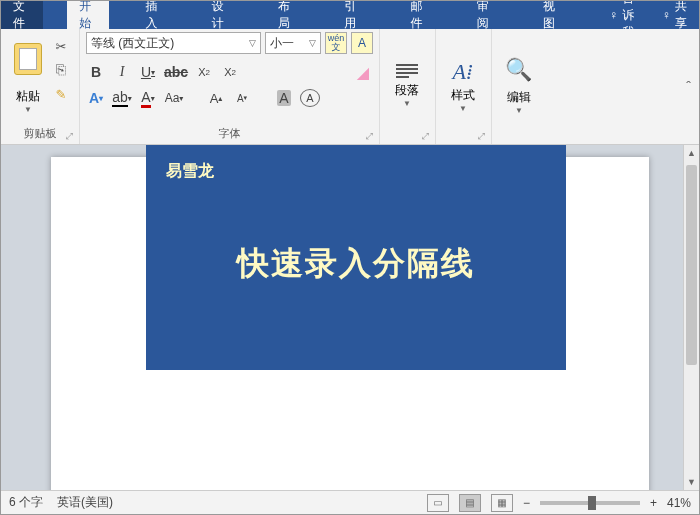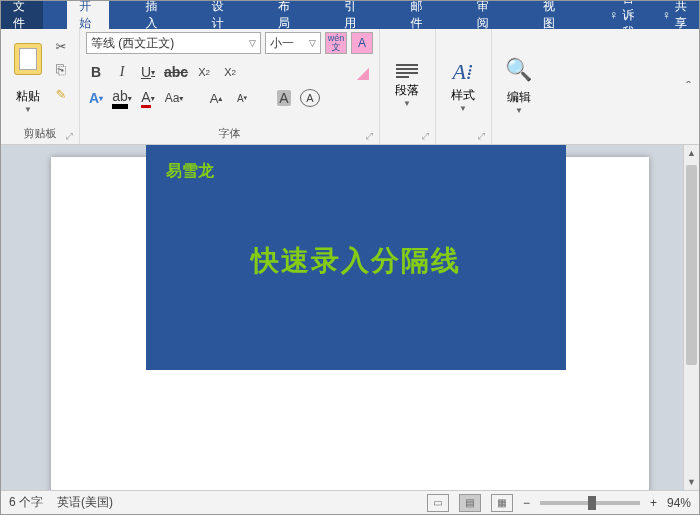--- a/index.html
+++ b/index.html
@@ -20,44 +20,44 @@
 .paste-ico { width: 28px; height: 32px; background: #f8d775; border: 1px solid #c9a838; border-radius: 3px; position: relative; }
 .paste-ico::before { content: ""; position: absolute; top: 4px; left: 4px; right: 4px; bottom: 4px; background: #fff; border: 1px solid #aaa; }
 .col-sm { display: flex; flex-direction: column; gap: 4px; padding: 4px 2px; }
 .mini { width: 20px; height: 20px; display: flex; align-items: center; justify-content: center; color: #555; cursor: pointer; font-size: 13px; }
 .font-area { width: 300px; }
 .font-row1 { display: flex; gap: 4px; margin-bottom: 5px; }
 .combo { background: #fff; border: 1px solid #aaa; height: 22px; display: flex; align-items: center; padding: 0 4px; font-size: 12px; color: #333; cursor: pointer; justify-content: space-between; }
 .combo .arr { font-size: 9px; color: #666; }
 .font-combo { flex: 1; }
 .size-combo { width: 56px; }
-.box-btn { width: 22px; height: 22px; border: 1px solid #aaa; background: #f9a8d4; display: flex; align-items: center; justify-content: center; cursor: pointer; font-size: 12px; }
+.box-btn { width: 22px; height: 22px; border: 1px solid #aaa; background: #fef9c3; display: flex; align-items: center; justify-content: center; cursor: pointer; font-size: 12px; }
 .font-row2, .font-row3 { display: flex; gap: 6px; align-items: center; height: 26px; }
 .fmt { min-width: 20px; height: 22px; display: flex; align-items: center; justify-content: center; cursor: pointer; color: #444; font-size: 14px; }
 .fmt.b { font-weight: bold; }
 .fmt.i { font-style: italic; font-family: serif; }
 .fmt.u { text-decoration: underline; }
 .fmt.s { text-decoration: line-through; font-weight: bold; }
 .fmt.sub { font-size: 11px; }
 .fmt small { font-size: 8px; vertical-align: sub; }
 .fmt sup { font-size: 8px; }
 .eraser { color: #f49ac1; font-size: 16px; }
-.hl { border-bottom: 5px solid #000000; padding-bottom: 0; }
+.hl { border-bottom: 2px solid #000000; padding-bottom: 0; }
 .fc { border-bottom: 3px solid #cc0000; }
 .Aa { font-size: 12px; }
 .grow { font-size: 13px; }
 .shrink { font-size: 10px; }
 .charsh { background: #bbb; padding: 0 2px; border-radius: 2px; }
 .ribbon-right { margin-left: auto; display: flex; align-items: center; padding-right: 8px; }
 .collapse { font-size: 14px; color: #666; cursor: pointer; }
 .doc-area { flex: 1; background: #d0d6dd; position: relative; overflow: hidden; }
 .page { position: absolute; left: 50px; right: 50px; top: 12px; bottom: -20px; background: #fff; box-shadow: 0 0 6px rgba(0,0,0,0.3); }
-.overlay { position: absolute; left: 145px; top: 0; width: 420px; height: 225px; background: #2b579a; color: #84cc16; padding: 16px 20px; }
+.overlay { position: absolute; left: 145px; top: 0; width: 420px; height: 225px; background: #2b579a; color: #fef9c3; padding: 16px 20px; }
 .overlay .brand { font-size: 16px; font-weight: bold; }
-.overlay .title { font-size: 28px; font-weight: bold; text-align: center; margin-top: 60px; letter-spacing: 2px; }
+.overlay .title { font-size: 32px; font-weight: bold; text-align: center; margin-top: 60px; letter-spacing: 2px; }
 .vscroll { position: absolute; right: 0; top: 0; bottom: 0; width: 16px; background: #eee; border-left: 1px solid #ccc; }
 .vthumb { position: absolute; left: 2px; right: 2px; top: 20px; height: 200px; background: #c4c4c4; border-radius: 2px; }
 .varrow { position: absolute; left: 0; right: 0; height: 16px; display: flex; align-items: center; justify-content: center; font-size: 9px; color: #666; }
 .statusbar { height: 24px; background: #f3f3f3; border-top: 1px solid #ccc; display: flex; align-items: center; padding: 0 8px; font-size: 12px; color: #444; gap: 14px; }
 .statusbar .right { margin-left: auto; display: flex; align-items: center; gap: 10px; }
 .viewbtn { width: 22px; height: 18px; border: 1px solid #999; display: flex; align-items: center; justify-content: center; font-size: 10px; color: #666; cursor: pointer; }
 .viewbtn.active { background: #ccc; }
 .zoom-slider { width: 100px; height: 4px; background: #bbb; position: relative; }
 .zoom-thumb { position: absolute; width: 8px; height: 14px; background: #666; top: -5px; left: 48px; }
 .big-ico { font-size: 22px; color: #2b579a; }
@@ -257,15 +257,15 @@
         <span>▤</span>
       </div>
     <div class="viewbtn">
         <span>▦</span>
       </div>
     <span style="cursor:pointer">−</span>
     <div class="zoom-slider">
         <div class="zoom-thumb"></div>
       </div>
     <span style="cursor:pointer">+</span>
-    <span>94%</span>
+    <span>41%</span>
   </div>
 </div>
 
 </body></html>

